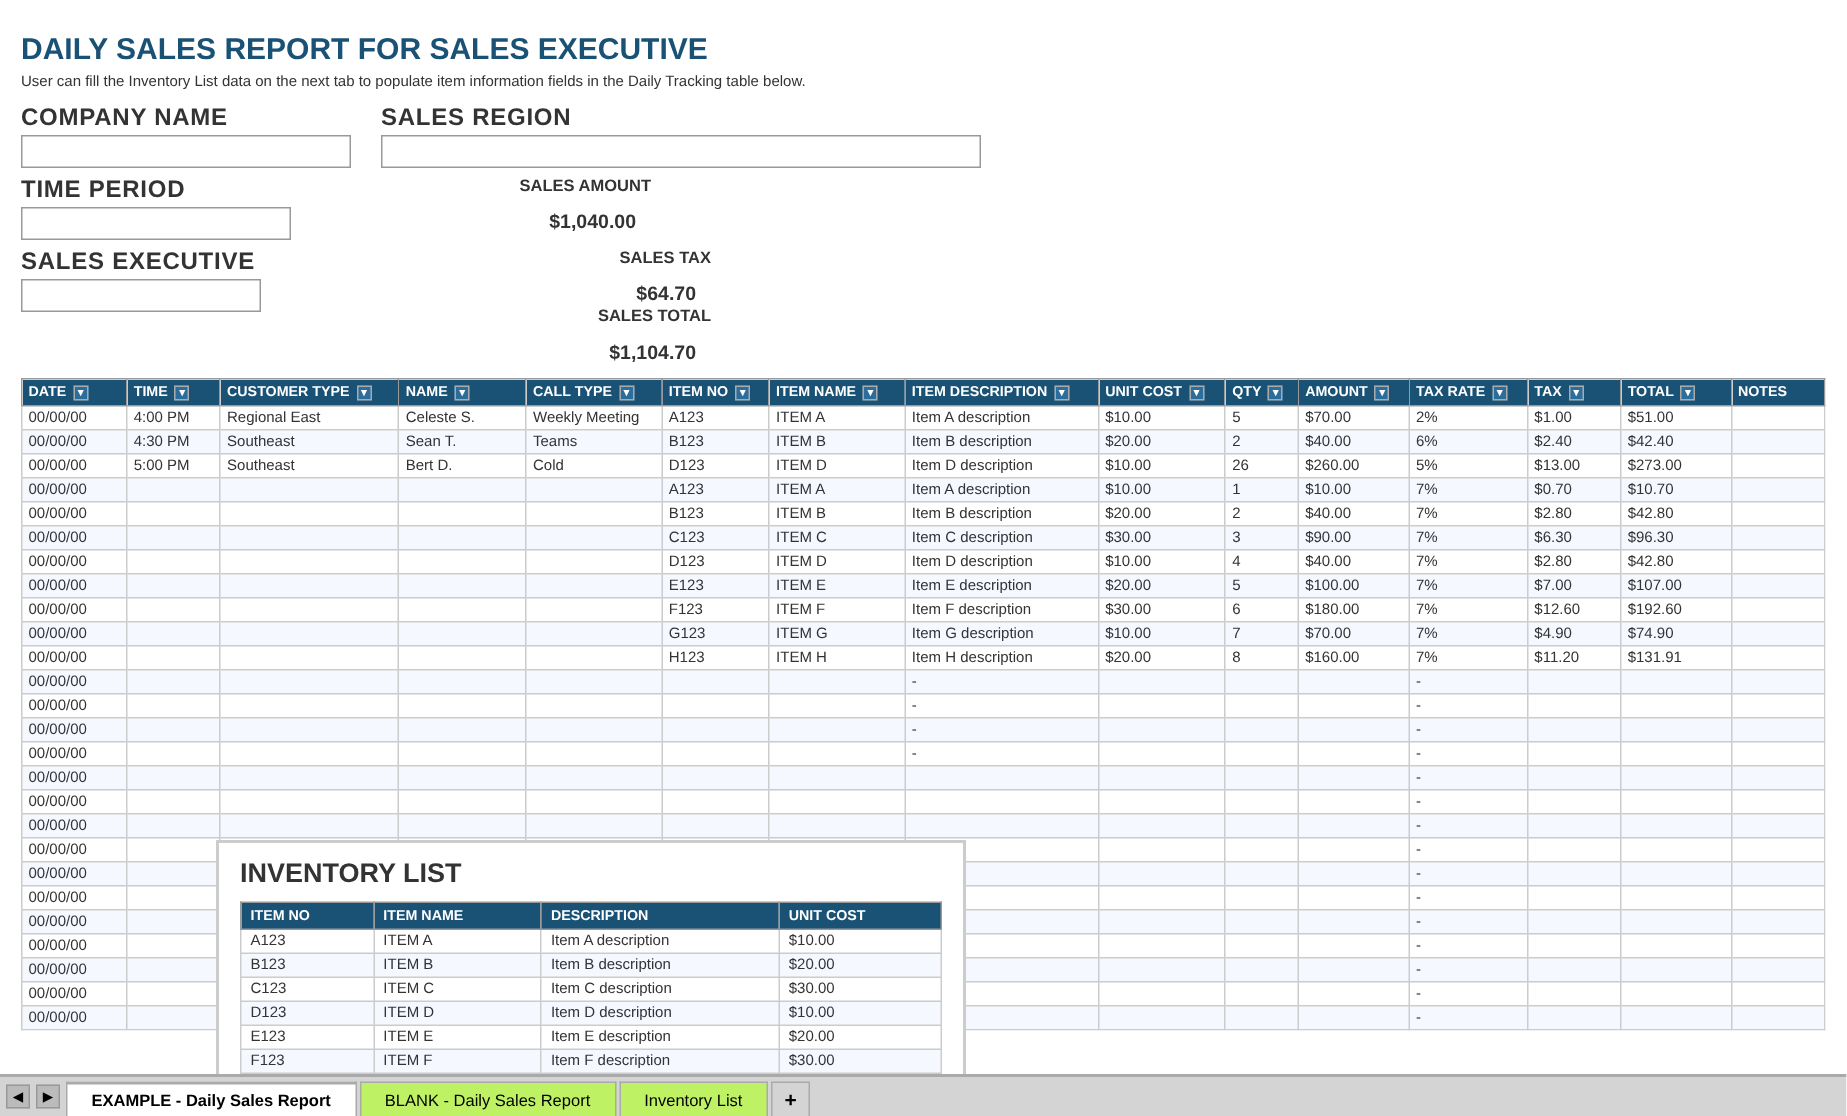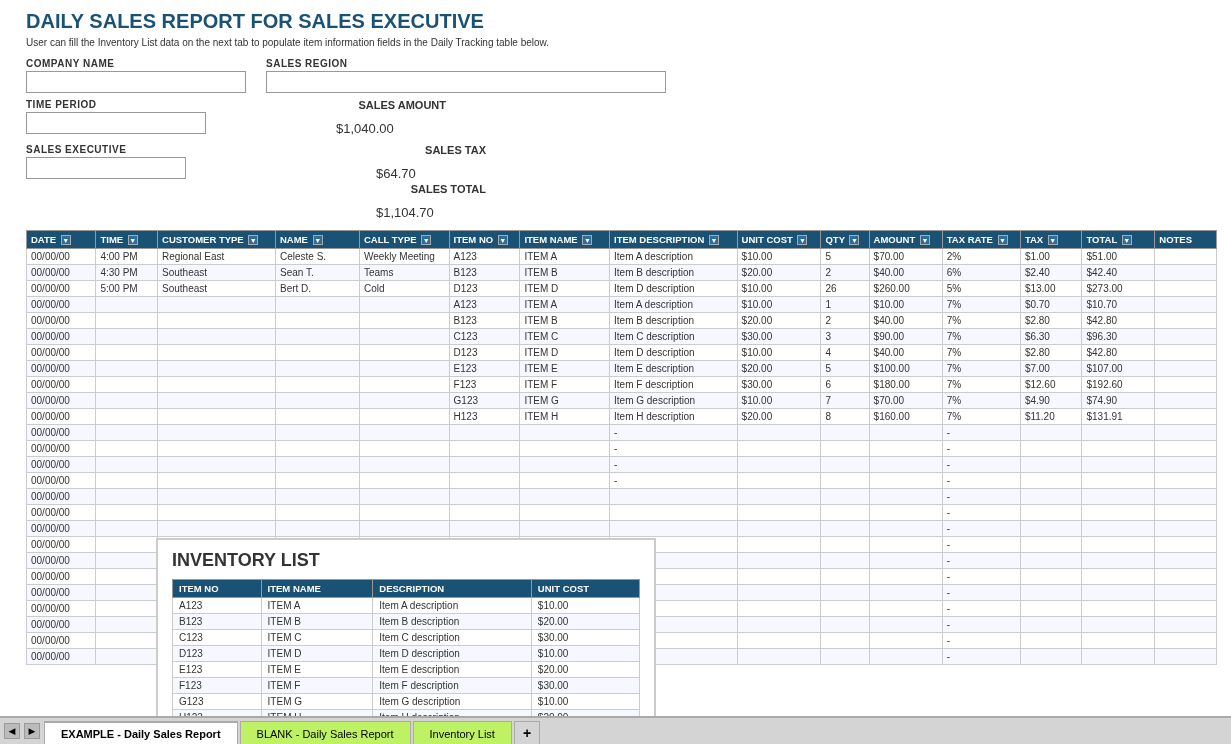--- a/index.html
+++ b/index.html
@@ -1,33 +1,33 @@
 <!DOCTYPE html>
 <html><head>
   <meta charset="utf-8">
   <style>
     * { box-sizing: border-box; margin: 0; padding: 0; }
     body { font-family: Arial, sans-serif; font-size: 11px; background: #fff; overflow: hidden; width: 1231px; height: 744px; display: flex; flex-direction: column; }
     
-    .main-content { flex: 1; overflow: auto; padding: 10px 14px 4px 26px; }
+    .main-content { flex: 1; overflow: auto; padding: 10px 14px 4px 14px; margin-top: 12px; }
     
     .page-title { color: #1a5276; font-size: 20px; font-weight: bold; margin-bottom: 4px; }
     .subtitle { font-size: 10px; color: #333; margin-bottom: 10px; }
     
     .form-section { display: flex; flex-direction: column; gap: 6px; margin-bottom: 8px; }
     .form-row { display: flex; align-items: flex-start; gap: 20px; }
     .form-group { display: flex; flex-direction: column; gap: 2px; }
-    .form-label { font-size: 10px; font-weight: bold; color: #333; letter-spacing: 0.5px; }
+    .form-label { font-size: 16px; font-weight: bold; color: #333; letter-spacing: 0.5px; }
     .form-input { border: 1px solid #999; height: 22px; background: #fff; }
     .form-input-wide { width: 220px; }
     .form-input-medium { width: 180px; }
     .form-input-long { width: 400px; }
     .summary-row { display: flex; align-items: center; gap: 10px; margin-bottom: 2px; flex-direction: column; }
     .summary-label { font-size: 11px; font-weight: bold; color: #333; width: 120px; text-align: right; }
-    .summary-value { font-size: 13px; font-weight: normal; color: #333; width: 100px; text-align: left; }
+    .summary-value { font-size: 13px; font-weight: bold; color: #333; width: 100px; text-align: right; }
     
     .table-container { overflow-x: auto; }
     
     table.main-table { border-collapse: collapse; width: 100%; font-size: 10px; }
     table.main-table th {
       background: #1a5276;
       color: white;
       border: 1px solid #999;
       padding: 3px 4px;
       text-align: left;

